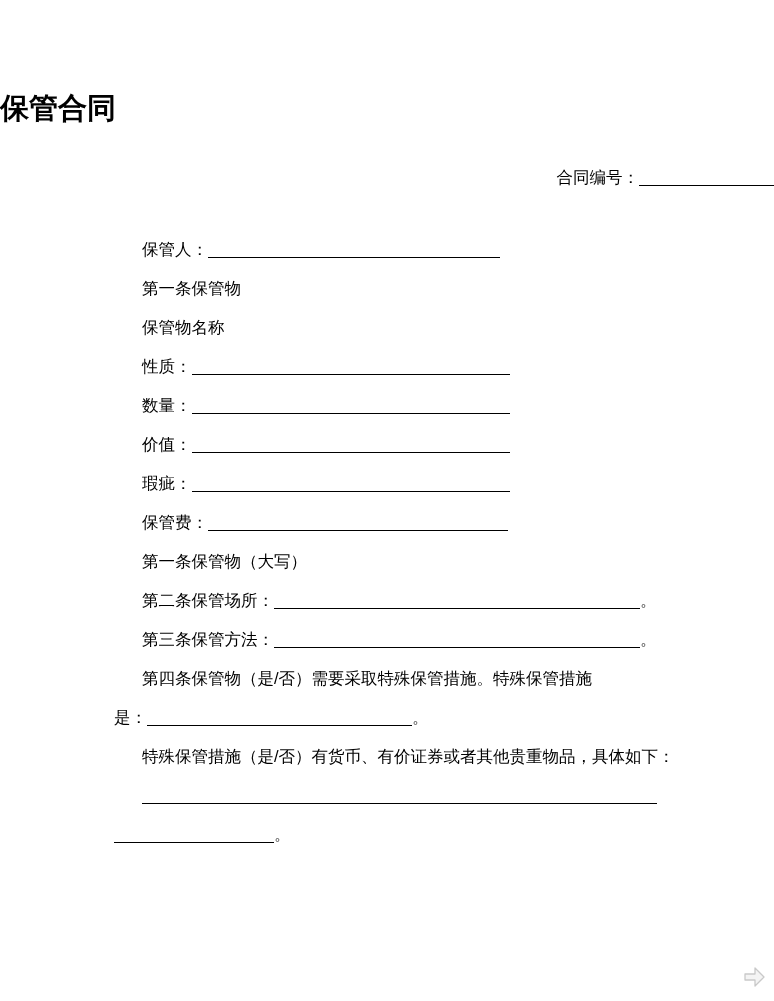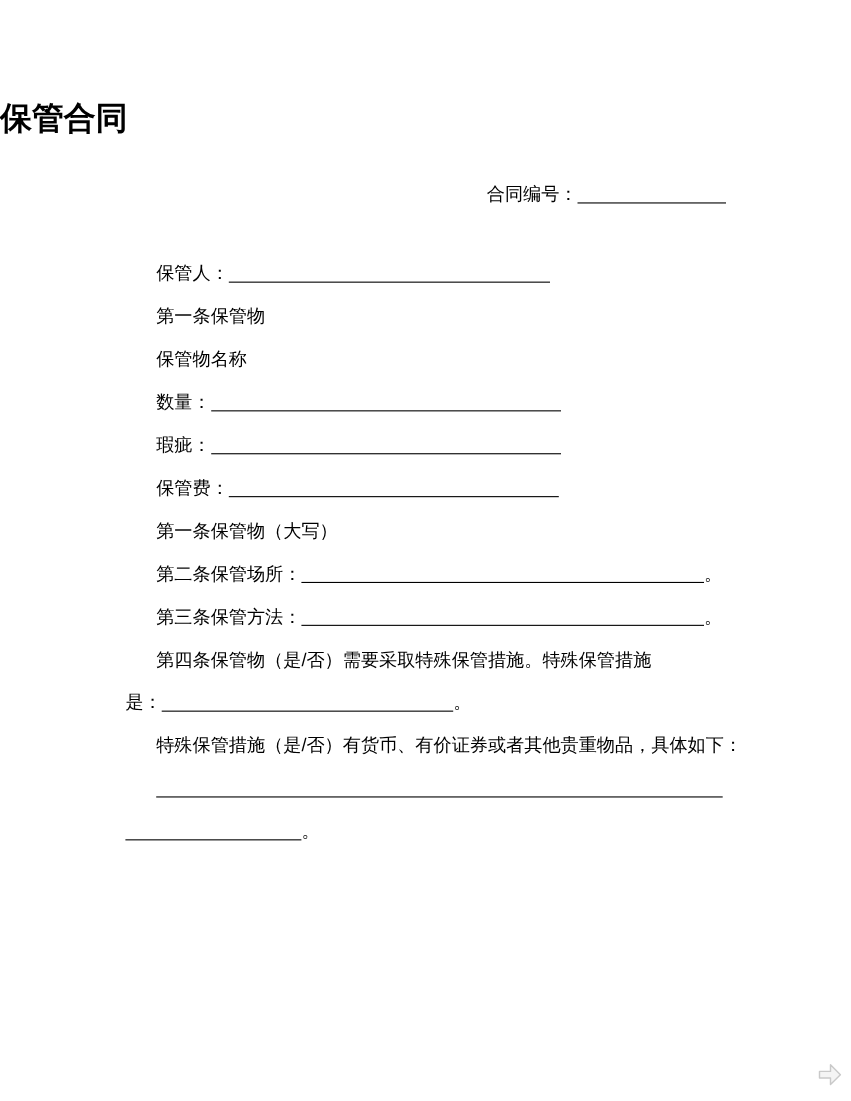--- a/index.html
+++ b/index.html
@@ -18,21 +18,20 @@
     position: relative;
   }
   .doc-title {
     font-size: 29px;
     font-weight: bold;
     line-height: 40px;
     height: 40px;
   }
   .contract-no {
     margin-top: 36px;
-    padding-right: 114px;
     text-align: right;
     font-size: 16.5px;
     line-height: 26px;
     height: 26px;
     white-space: nowrap;
   }
   .doc-body {
     margin-top: 40px;
     padding-left: 114px;
     padding-right: 48px;
@@ -78,23 +77,25 @@
 
   <div class="doc-body">
 
     <div class="line indent"><span>保管人：</span><span class="u u-party"></span></div>
 
 
     <div class="line indent"><span>第一条保管物</span></div>
 
     <div class="line indent"><span>保管物名称</span></div>
 
+    <div class="line indent"><span>性质：</span><span class="u u-attr"></span></div>
 
     <div class="line indent"><span>数量：</span><span class="u u-attr"></span></div>
 
+    <div class="line indent"><span>价值：</span><span class="u u-attr"></span></div>
 
     <div class="line indent"><span>瑕疵：</span><span class="u u-attr"></span></div>
 
     <div class="line indent"><span>保管费：</span><span class="u u-fee"></span></div>
 
     <div class="line indent"><span>第一条保管物（大写）</span></div>
 
     <div class="line indent"><span>第二条保管场所：</span><span class="u u-place"></span><span>。</span></div>
 
     <div class="line indent"><span>第三条保管方法：</span><span class="u u-place"></span><span>。</span></div>

